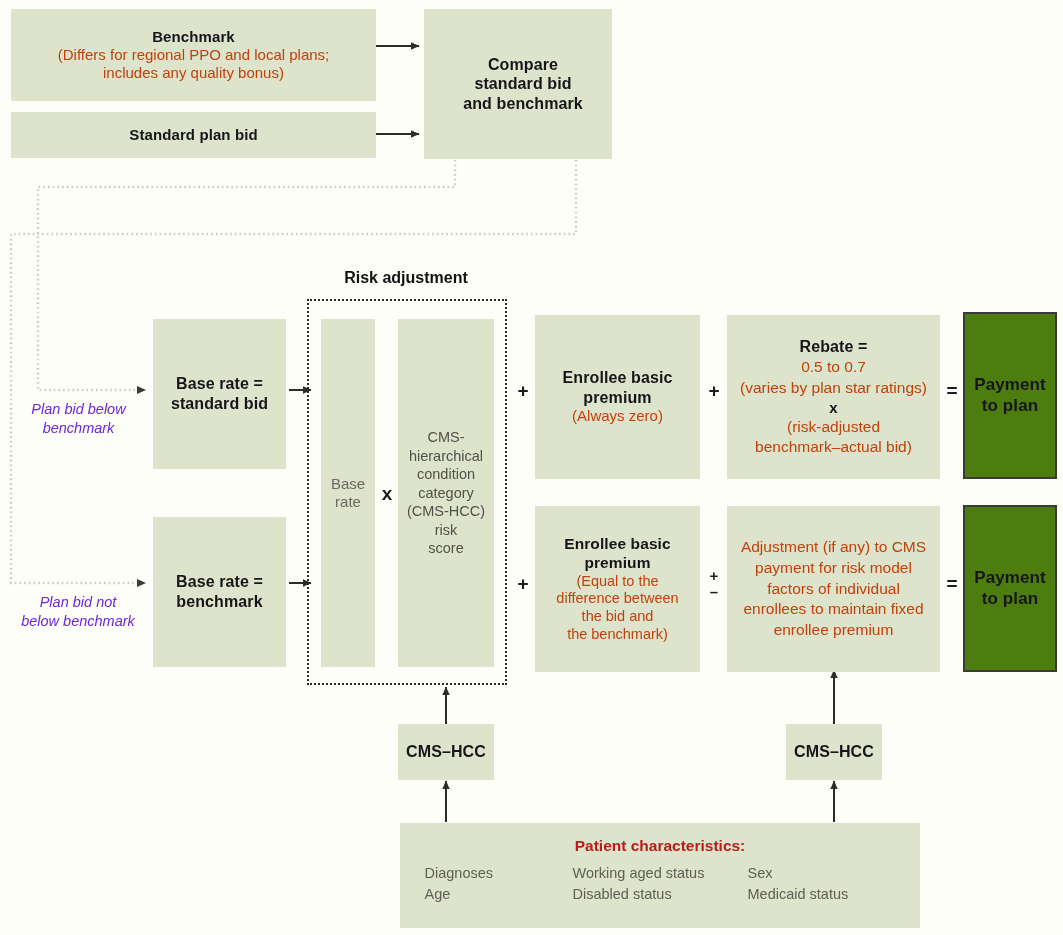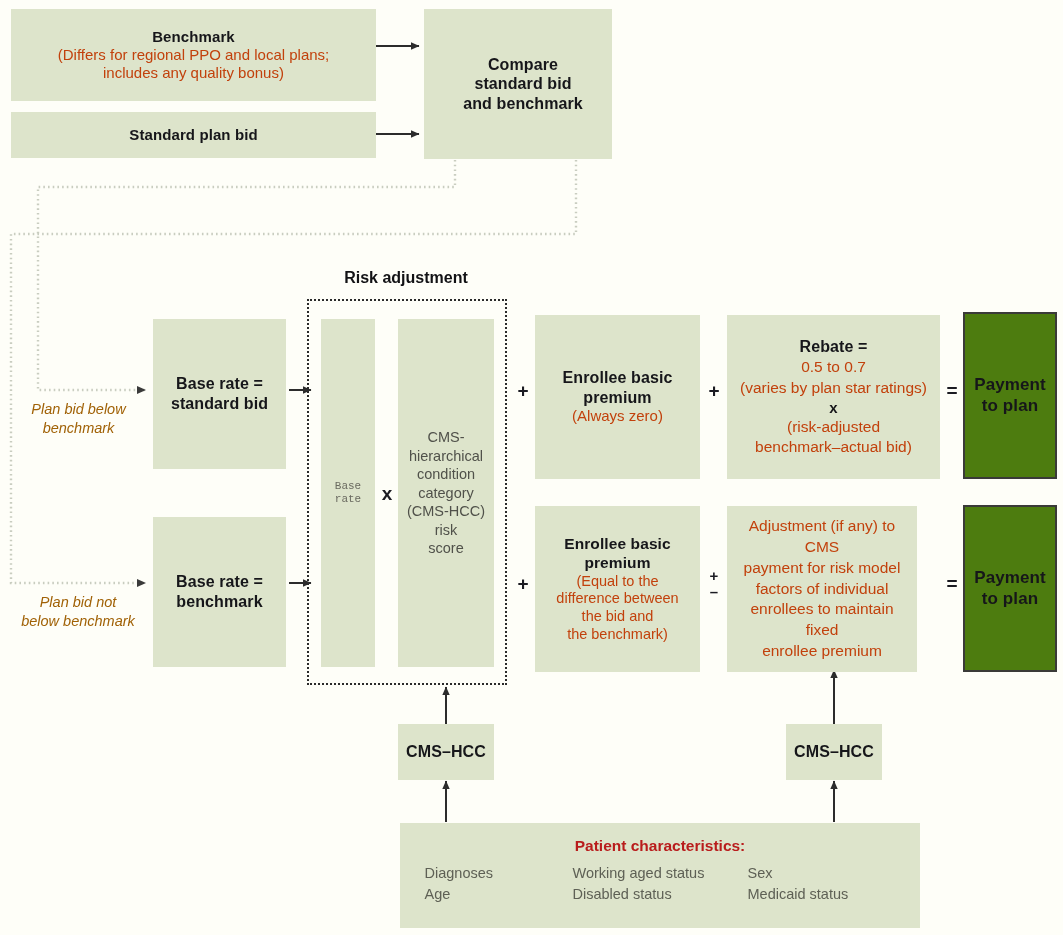--- a/index.html
+++ b/index.html
@@ -41,21 +41,21 @@
   .box .sub {
     color: #c2410c;
   }
   .outlined {
     border: 2px solid #3a3a38;
     background: #4d7c0f;
   }
   .plain-label {
     position: absolute;
     font-style: italic;
-    color: #a16207;
+    color: #6d28d9;
     font-size: 14.5px;
     line-height: 1.3;
     text-align: center;
   }
   .section-title {
     position: absolute;
     font-weight: bold;
     font-size: 16px;
     color: #121215;
     text-align: center;
@@ -171,21 +171,21 @@
 
   <div class="box" style="left:153px; top:517px; width:133px; height:150px; font-size:16px;">
     <div class="hd">Base rate =</div>
     <div class="hd">benchmark</div>
   </div>
 
   <div class="section-title" style="left:307px; top:269px; width:198px;">Risk adjustment</div>
 
   <div class="dotted-frame" style="left:307px; top:299px; width:200px; height:386px;"></div>
 
-  <div class="box" style="left:321px; top:319px; width:54px; height:348px; font-size:11px; color:#6a6a60;font-family:Liberation Mono, monospace;">
+  <div class="box" style="left:321px; top:319px; width:54px; height:348px; font-size:15px; color:#6a6a60;">
     <div>Base</div>
     <div>rate</div>
   </div>
 
   <div class="op" style="left:376px; top:484px; width:22px;">x</div>
 
   <div class="box" style="left:398px; top:319px; width:96px; height:348px; font-size:14.5px; color:#50514a; line-height:1.28;">
     <div>CMS-</div>
     <div>hierarchical</div>
     <div>condition</div>
@@ -225,21 +225,21 @@
 
   <div class="box" style="left:727px; top:315px; width:213px; height:164px; font-size:15.5px; line-height:1.3;">
     <div class="hd" style="font-size:16px;">Rebate =</div>
     <div class="sub">0.5 to 0.7</div>
     <div class="sub">(varies by plan star ratings)</div>
     <div class="hd" style="font-size:15px;">x</div>
     <div class="sub">(risk-adjusted</div>
     <div class="sub">benchmark–actual bid)</div>
   </div>
 
-  <div class="box" style="left:727px; top:506px; width:190px; height:166px; font-size:15.5px; line-height:1.34;">
+  <div class="box" style="left:727px; top:506px; width:213px; height:166px; font-size:15.5px; line-height:1.34;">
     <div class="sub">Adjustment (if any) to CMS</div>
     <div class="sub">payment for risk model</div>
     <div class="sub">factors of individual</div>
     <div class="sub">enrollees to maintain fixed</div>
     <div class="sub">enrollee premium</div>
   </div>
 
   <div class="box outlined" style="left:963px; top:312px; width:94px; height:167px; font-size:17px;">
     <div class="hd">Payment</div>
     <div class="hd">to plan</div>

